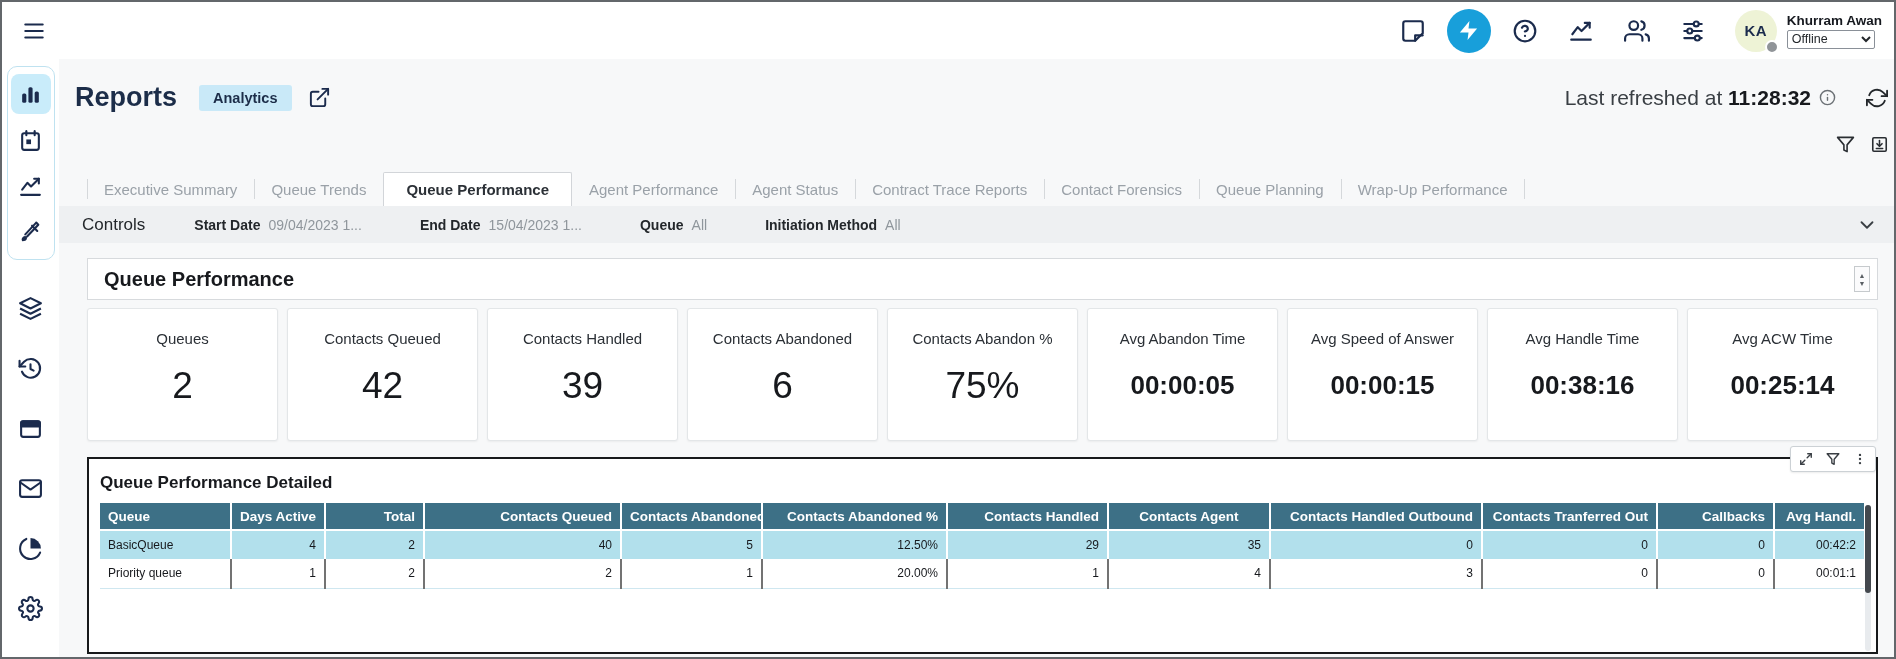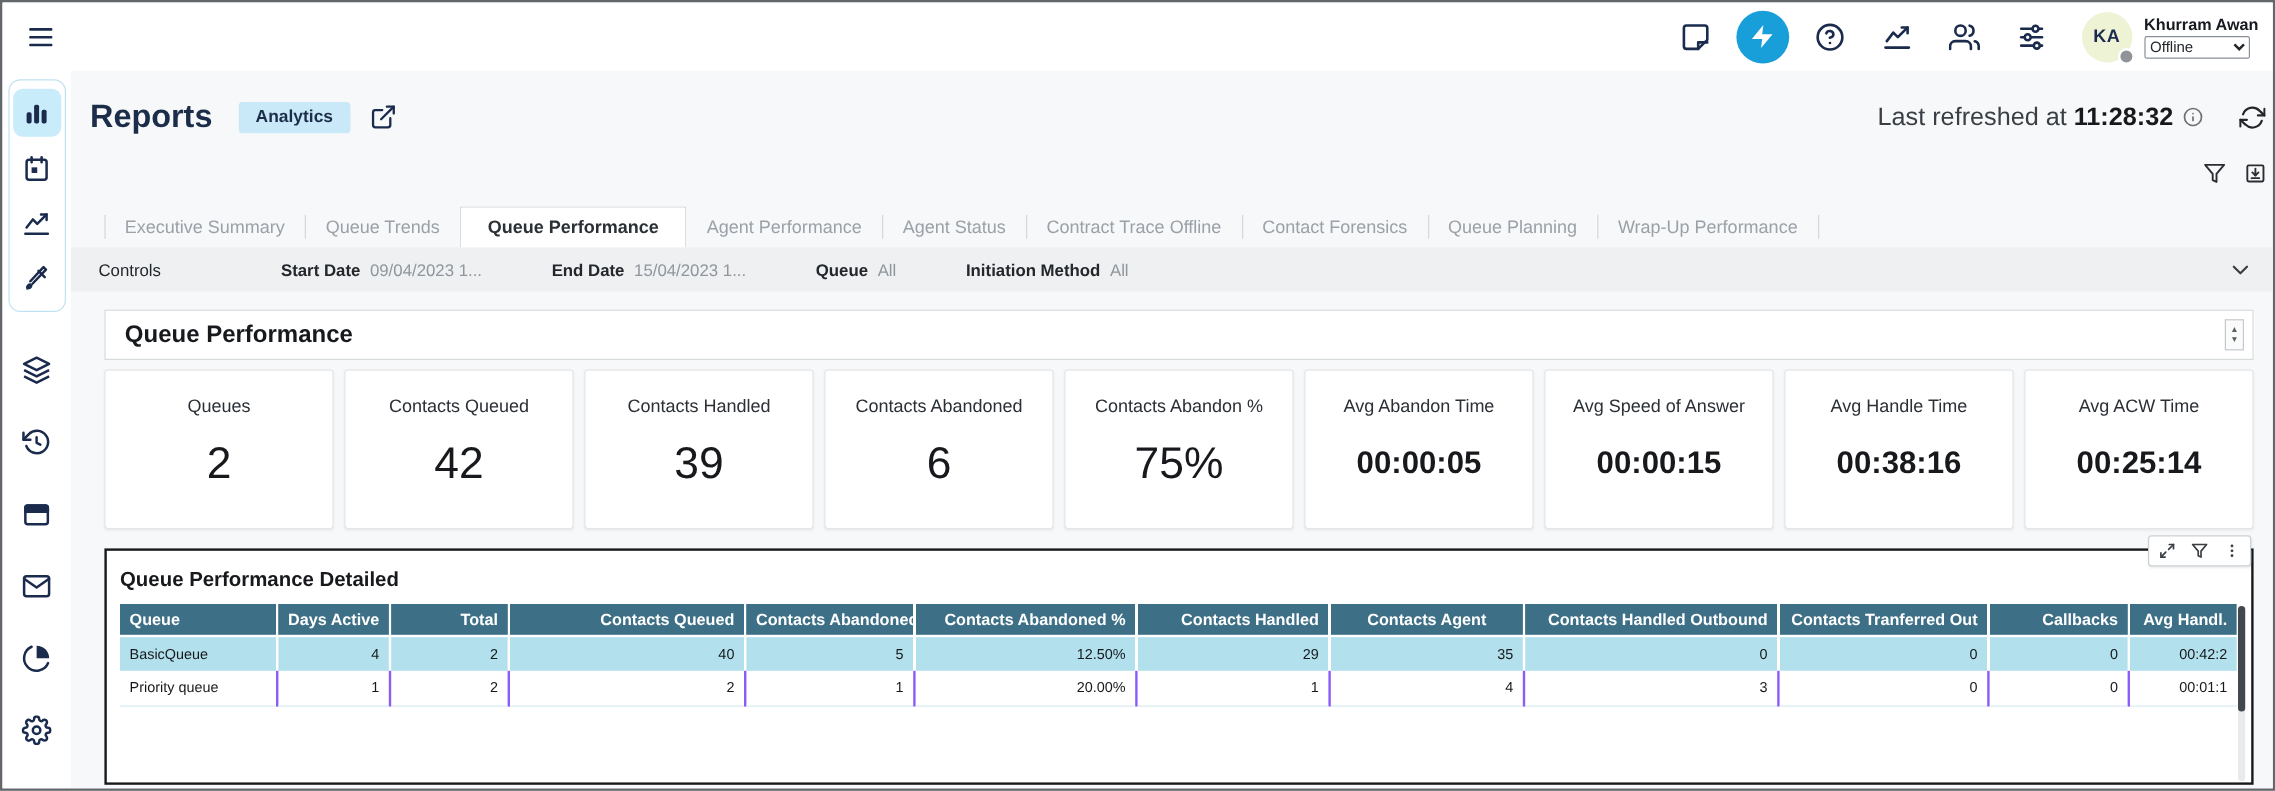--- a/index.html
+++ b/index.html
@@ -60,21 +60,21 @@
   
   .tabs{display:flex;align-items:flex-end;height:46px;flex:none;padding-left:28px;}
   .tab{position:relative;padding:0 17px;font-size:15px;color:var(--muted);height:34px;display:flex;align-items:center;white-space:nowrap;}
   .tab::before{content:"";position:absolute;left:0;top:7px;height:20px;border-left:1px solid #d5d8db;}
   .tabs::after{content:"";height:20px;border-left:1px solid #d5d8db;margin-bottom:7px;}
   .tab.active{background:#fff;border:1px solid #d2d5d9;border-bottom:none;color:#2b3036;font-weight:700;height:34px;border-radius:2px 2px 0 0;padding:0 22px;}
   .tab.active::before,.tab.active + .tab::before{display:none;}
 
   
   .controls{height:37px;flex:none;background:var(--controls-bg);display:flex;align-items:center;padding:0 16px 0 23px;}
-  .controls-label{font-size:14px;color:#23272b;margin-right:100px;}
+  .controls-label{font-size:17px;color:#23272b;margin-right:49px;}
   .field{margin-right:58px;display:flex;gap:8px;align-items:baseline;white-space:nowrap;}
   .field-label{font-weight:700;font-size:14px;color:#23272b;}
   .field-value{font-size:14px;color:#8f969c;}
   .controls-chevron{margin-left:auto;color:#3a3f44;display:flex;}
 
   
   .content{padding:15px 16px 0 28px;flex:1;display:flex;flex-direction:column;min-height:0;}
   .section-header{height:42px;flex:none;background:#fff;border:1px solid var(--border);display:flex;align-items:center;padding:0 7px 0 16px;}
   .section-title{font-size:20px;font-weight:700;flex:1;}
   .spin-ctl{width:16px;height:26px;border:1px solid #c6cacd;background:#fbfbfc;display:flex;flex-direction:column;align-items:center;justify-content:center;gap:1px;}
@@ -91,21 +91,21 @@
   .widget{margin-top:16px;background:#fff;border:2px solid #17191b;position:relative;flex:1;margin-bottom:3px;min-height:0;}
   .widget-toolbar{position:absolute;top:-13px;right:0;background:#fff;border:1px solid #ccd1d5;border-radius:3px;display:flex;align-items:center;padding:5px 8px;gap:13px;box-shadow:0 1px 2px rgba(0,0,0,.08);color:#3a3f44;z-index:3;}
   .widget-toolbar button{color:#3a3f44;display:flex;}
   .widget-title{font-size:17px;font-weight:700;margin:14px 0 10px 11px;}
   .table-wrap{margin:0 12px 0 11px;overflow:hidden;}
   table{border-collapse:collapse;table-layout:fixed;width:100%;}
   th{background:var(--th-bg);color:#fff;font-size:13.5px;font-weight:700;height:27px;padding:0 8px;border-right:2px solid rgba(255,255,255,.5);border-bottom:2px solid #fff;white-space:nowrap;overflow:hidden;}
   th:last-child{border-right:none;}
   td{font-size:12px;color:#17191d;height:29px;padding:0 8px;white-space:nowrap;overflow:hidden;}
   tr.hl td{background:var(--row-hl);border-right:2px solid #fff;}
-  tr.plain td{background:#fff;border-right:2px solid #8b5cf6;border-bottom:1px solid #cfe7f0;}
+  tr.plain td{background:#fff;border-right:2px solid #737373;border-bottom:1px solid #cfe7f0;}
   tr td:last-child{border-right:none;}
   .v-scrollbar{position:absolute;top:46px;right:5px;width:6px;height:146px;background:#e8ebee;border-radius:3px;}
   .v-thumb{width:6px;height:88px;background:#43484e;border-radius:3px;}
 </style>
 </head>
 <body>
 
 <div class="frame">
 
   <header class="topbar">
@@ -336,21 +336,21 @@
             </span>
         </button>
       </div>
 
       <div class="tabs" id="tabs">
           <div class="tab">Executive Summary</div>
           <div class="tab">Queue Trends</div>
           <div class="tab active">Queue Performance</div>
           <div class="tab">Agent Performance</div>
           <div class="tab">Agent Status</div>
-          <div class="tab">Contract Trace Offline</div>
+          <div class="tab">Contract Trace Reports</div>
           <div class="tab">Contact Forensics</div>
           <div class="tab">Queue Planning</div>
           <div class="tab">Wrap-Up Performance</div>
         </div>
 
       <div class="controls">
         <span class="controls-label">Controls</span>
         <div id="control-fields" style="display:flex;align-items:baseline;">
             <div class="field">
               <span class="field-label">Start Date</span>

